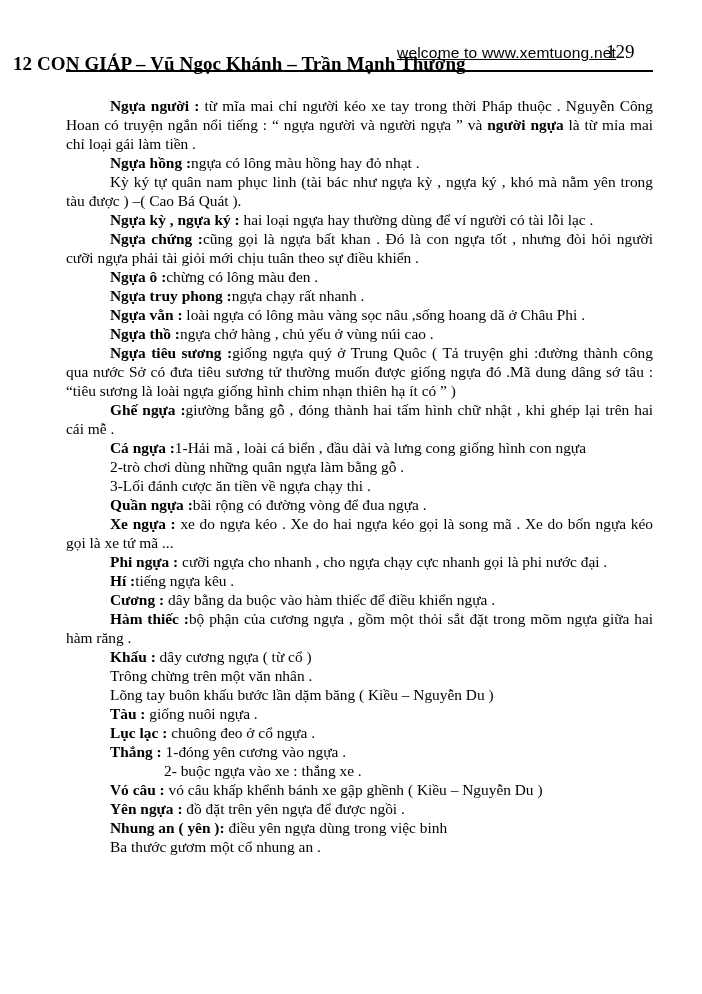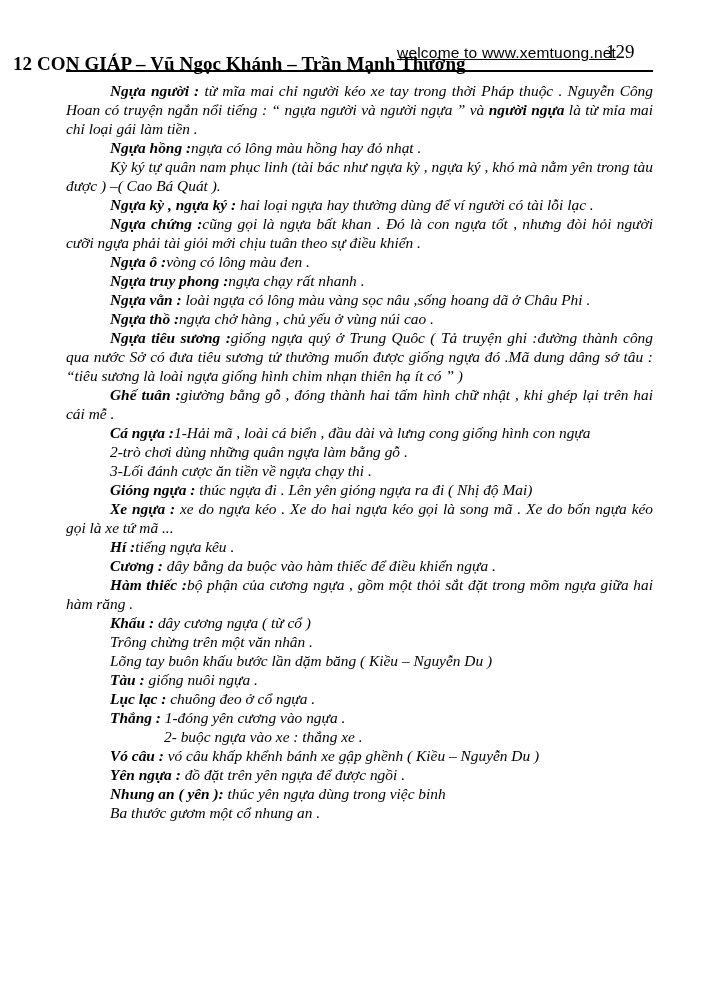--- a/index.html
+++ b/index.html
@@ -47,27 +47,26 @@
   .rule {
     position: absolute;
     left: 66px; top: 70px;
     width: 587px; height: 0;
     border: 0;
     border-top: 2px solid #000;
     margin: 0; padding: 0;
   }
   .doc-body {
     position: absolute;
-    left: 66px; top: 81px;
+    left: 66px; top: 96px;
     width: 587px;
     font-family: "Liberation Serif", serif;
     font-size: 15.4px;
     line-height: 19px;
     text-align: justify;
-    font-style: italic;
   }
   p.para {
     margin: 0; padding: 0;
     text-indent: 44px;
   }
   p.para.indent2 { text-indent: 98px; }
   .bold { font-weight: bold; }
 </style>
 </head>
 <body>
@@ -79,39 +78,40 @@
       <a href="#" class="hdr-link">welcome to www.xemtuong.net</a><span class="hdr-page">129</span>
     </span>
   </div>
   <hr class="rule">
   <div class="doc-body" id="doc-body">
       <p class="para"><span class="bold">Ngựa người : </span><span>từ mĩa mai chỉ người kéo xe tay trong thời Pháp thuộc . Nguyễn Công Hoan có truyện ngắn nổi tiếng : “ ngựa người và người ngựa ” và </span><span class="bold">người ngựa</span><span> là từ mỉa mai chỉ loại gái làm tiền .</span></p>
       <p class="para"><span class="bold">Ngựa hồng :</span><span>ngựa có lông màu hồng hay đỏ nhạt .</span></p>
       <p class="para"><span>Kỳ ký tự quân nam phục linh  (tài bác như ngựa kỳ , ngựa ký , khó mà nằm yên trong tàu được ) –( Cao Bá Quát ).</span></p>
       <p class="para"><span class="bold">Ngựa kỳ , ngựa ký :</span><span> hai loại ngựa hay thường dùng để ví người có tài lỗi lạc .</span></p>
       <p class="para"><span class="bold">Ngựa chứng :</span><span>cũng gọi là ngựa bất khan . Đó là con ngựa tốt , nhưng đòi hỏi người cưỡi ngựa phải tài giỏi mới chịu tuân theo sự điều khiển .</span></p>
-      <p class="para"><span class="bold">Ngựa ô :</span><span>vòng có lông màu đen .</span></p>
+      <p class="para"><span class="bold">Ngựa ô :</span><span>chừng có lông màu đen .</span></p>
       <p class="para"><span class="bold">Ngựa truy phong :</span><span>ngựa chạy rất nhanh .</span></p>
       <p class="para"><span class="bold">Ngựa vằn :</span><span> loài ngựa có lông màu vàng sọc nâu ,sống hoang dã ở Châu Phi .</span></p>
       <p class="para"><span class="bold">Ngựa thồ :</span><span>ngựa chở hàng , chủ yếu ở vùng núi cao .</span></p>
       <p class="para"><span class="bold">Ngựa tiêu sương :</span><span>giống ngựa quý ở Trung Quôc ( Tả truyện ghi :đường thành công qua nước Sở có đưa tiêu sương tử thường muốn được giống ngựa đó .Mã dung dâng sớ tâu : “tiêu sương là loài ngựa giống hình chim nhạn thiên hạ ít có ” )</span></p>
-      <p class="para"><span class="bold">Ghế tuân :</span><span>giường bằng gỗ , đóng thành hai tấm hình chữ nhật , khi ghép lại trên hai cái mễ .</span></p>
+      <p class="para"><span class="bold">Ghế ngựa :</span><span>giường bằng gỗ , đóng thành hai tấm hình chữ nhật , khi ghép lại trên hai cái mễ .</span></p>
       <p class="para"><span class="bold">Cá ngựa :</span><span>1-Hải mã , loài cá biển , đầu dài và lưng cong giống hình con ngựa</span></p>
       <p class="para"><span>2-trò chơi dùng những quân ngựa làm bằng gỗ .</span></p>
       <p class="para"><span>3-Lối đánh cược ăn tiền về ngựa chạy thi .</span></p>
-      <p class="para"><span class="bold">Gióng ngựa :</span><span> thúc ngựa đi . Lên yên gióng ngựa ra đi ( Nhị độ Mai)</span></p>
+      <p class="para"><span class="bold">Quần ngựa :</span><span>bãi rộng có đường vòng để đua ngựa .</span></p>
       <p class="para"><span class="bold">Xe ngựa :</span><span> xe do ngựa kéo . Xe do hai ngựa kéo gọi là song mã . Xe do bốn ngựa kéo gọi là xe tứ mã ...</span></p>
+      <p class="para"><span class="bold">Phi ngựa :</span><span> cưỡi ngựa cho  nhanh , cho ngựa chạy cực nhanh gọi là phi nước đại .</span></p>
       <p class="para"><span class="bold">Hí :</span><span>tiếng ngựa kêu .</span></p>
       <p class="para"><span class="bold">Cương :</span><span> dây bằng da buộc vào hàm thiếc để điều khiển ngựa .</span></p>
       <p class="para"><span class="bold">Hàm thiếc :</span><span>bộ phận của cương ngựa , gồm một thỏi sắt đặt trong mõm ngựa giữa hai hàm răng .</span></p>
       <p class="para"><span class="bold">Khấu :</span><span> dây cương ngựa ( từ cổ )</span></p>
       <p class="para"><span>Trông chừng trên một văn nhân .</span></p>
       <p class="para"><span>Lõng tay buôn khấu bước lần dặm băng ( Kiều – Nguyễn Du )</span></p>
       <p class="para"><span class="bold">Tàu :</span><span> giống nuôi  ngựa .</span></p>
       <p class="para"><span class="bold">Lục lạc :</span><span> chuông đeo ở cổ ngựa .</span></p>
       <p class="para"><span class="bold">Thắng :</span><span> 1-đóng yên cương vào ngựa .</span></p>
       <p class="para indent2"><span>2- buộc ngựa vào xe : thắng xe .</span></p>
       <p class="para"><span class="bold">Vó câu :</span><span> vó câu khấp khểnh bánh xe gập ghềnh ( Kiều – Nguyễn Du )</span></p>
       <p class="para"><span class="bold">Yên ngựa :</span><span> đồ đặt trên yên ngựa để được ngồi .</span></p>
-      <p class="para"><span class="bold">Nhung an ( yên ):</span><span> thúc yên ngựa dùng trong việc binh</span></p>
+      <p class="para"><span class="bold">Nhung an ( yên ):</span><span> điều yên ngựa dùng trong việc binh</span></p>
       <p class="para"><span>Ba thước gươm một cổ nhung an .</span></p>
     </div>
 </div>
 
 </body></html>

